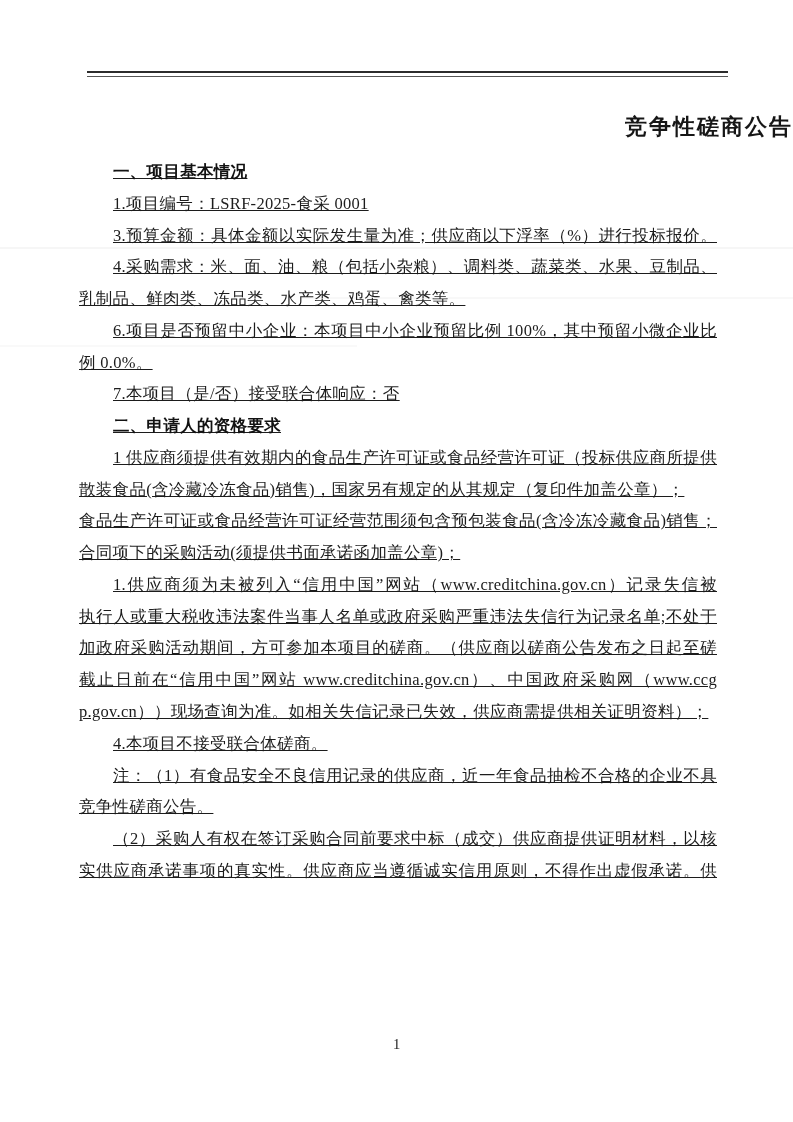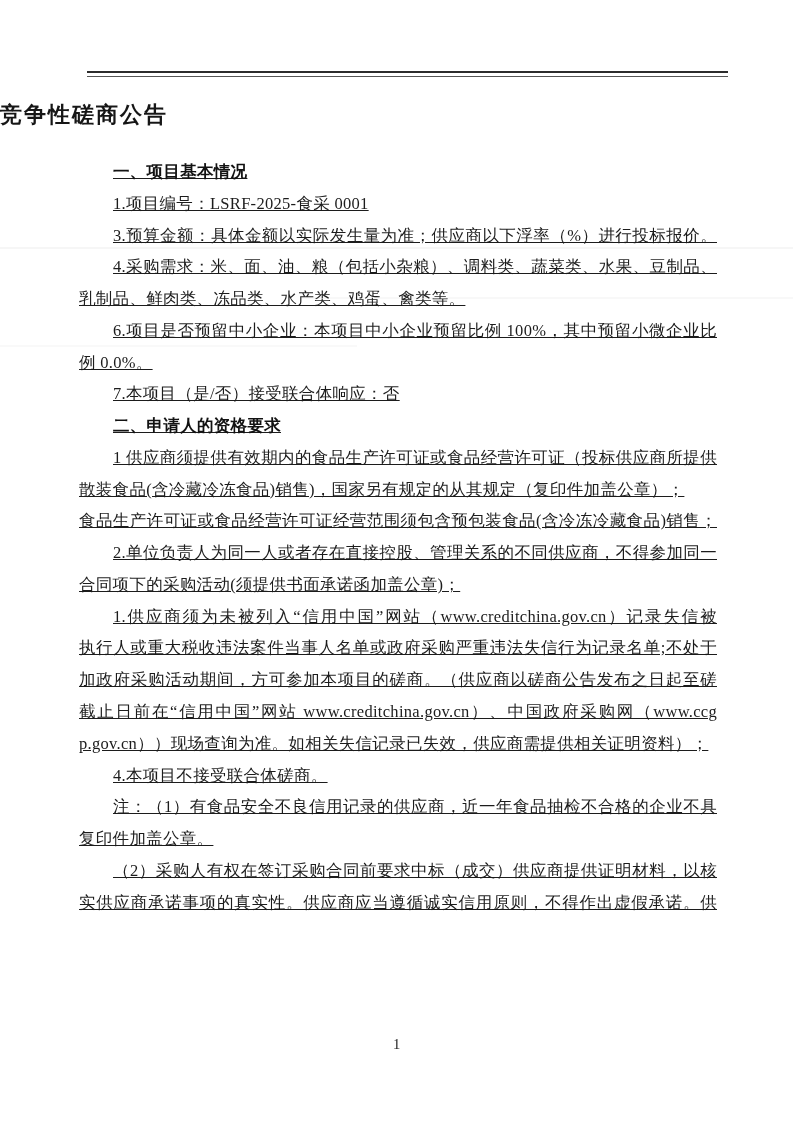--- a/index.html
+++ b/index.html
@@ -20,24 +20,24 @@
     position: absolute;
     left: 87px;
     top: 71px;
     width: 641px;
     height: 3px;
     border-top: 2px solid #2c2c2c;
     border-bottom: 1px solid #555555;
   }
   .doc-title {
     position: absolute;
-    top: 100px;
+    top: 112px;
     left: 0;
     width: 100%;
-    text-align: left;
+    text-align: right;
     font-size: 22px;
     font-weight: bold;
     letter-spacing: 2px;
     color: #161616;
   }
   .body-lines {
     position: absolute;
     left: 79px;
     top: 156px;
     width: 638px;
@@ -95,28 +95,27 @@
       <div class="line indent fill">3.预算金额：具体金额以实际发生量为准；供应商以下浮率（%）进行投标报价。</div>
       <div class="line indent fill">4.采购需求：米、面、油、粮（包括小杂粮）、调料类、蔬菜类、水果、豆制品、</div>
       <div class="line">乳制品、鲜肉类、冻品类、水产类、鸡蛋、禽类等。</div>
       <div class="line indent fill">6.项目是否预留中小企业：本项目中小企业预留比例 100%，其中预留小微企业比</div>
       <div class="line">例 0.0%。</div>
       <div class="line indent">7.本项目（是/否）接受联合体响应：否</div>
       <div class="line indent bold">二、申请人的资格要求</div>
       <div class="line indent fill">1 供应商须提供有效期内的食品生产许可证或食品经营许可证（投标供应商所提供</div>
       <div class="line">散装食品(含冷藏冷冻食品)销售)，国家另有规定的从其规定（复印件加盖公章）；</div>
       <div class="line fill">食品生产许可证或食品经营许可证经营范围须包含预包装食品(含冷冻冷藏食品)销售；</div>
-      <div class="line indent fill">2.单位负责人为同一人或者存在直接控股、管理关系的不同供应商，不得参加同一</div>
       <div class="line">合同项下的采购活动(须提供书面承诺函加盖公章)；</div>
       <div class="line indent fill">1.供应商须为未被列入“信用中国”网站（www.creditchina.gov.cn）记录失信被</div>
       <div class="line fill">执行人或重大税收违法案件当事人名单或政府采购严重违法失信行为记录名单;不处于</div>
       <div class="line fill">加政府采购活动期间，方可参加本项目的磋商。（供应商以磋商公告发布之日起至磋商</div>
       <div class="line fill">截止日前在“信用中国”网站 www.creditchina.gov.cn）、中国政府采购网（www.ccg</div>
       <div class="line">p.gov.cn））现场查询为准。如相关失信记录已失效，供应商需提供相关证明资料）；</div>
       <div class="line indent">4.本项目不接受联合体磋商。</div>
       <div class="line indent fill">注：（1）有食品安全不良信用记录的供应商，近一年食品抽检不合格的企业不具</div>
-      <div class="line">复印件加盖公章。</div>
+      <div class="line">竞争性磋商公告。</div>
       <div class="line indent fill">（2）采购人有权在签订采购合同前要求中标（成交）供应商提供证明材料，以核</div>
       <div class="line fill">实供应商承诺事项的真实性。供应商应当遵循诚实信用原则，不得作出虚假承诺。供应</div>
     </div>
 
   <div class="page-number">1</div>
 </div>
 
 </body></html>

